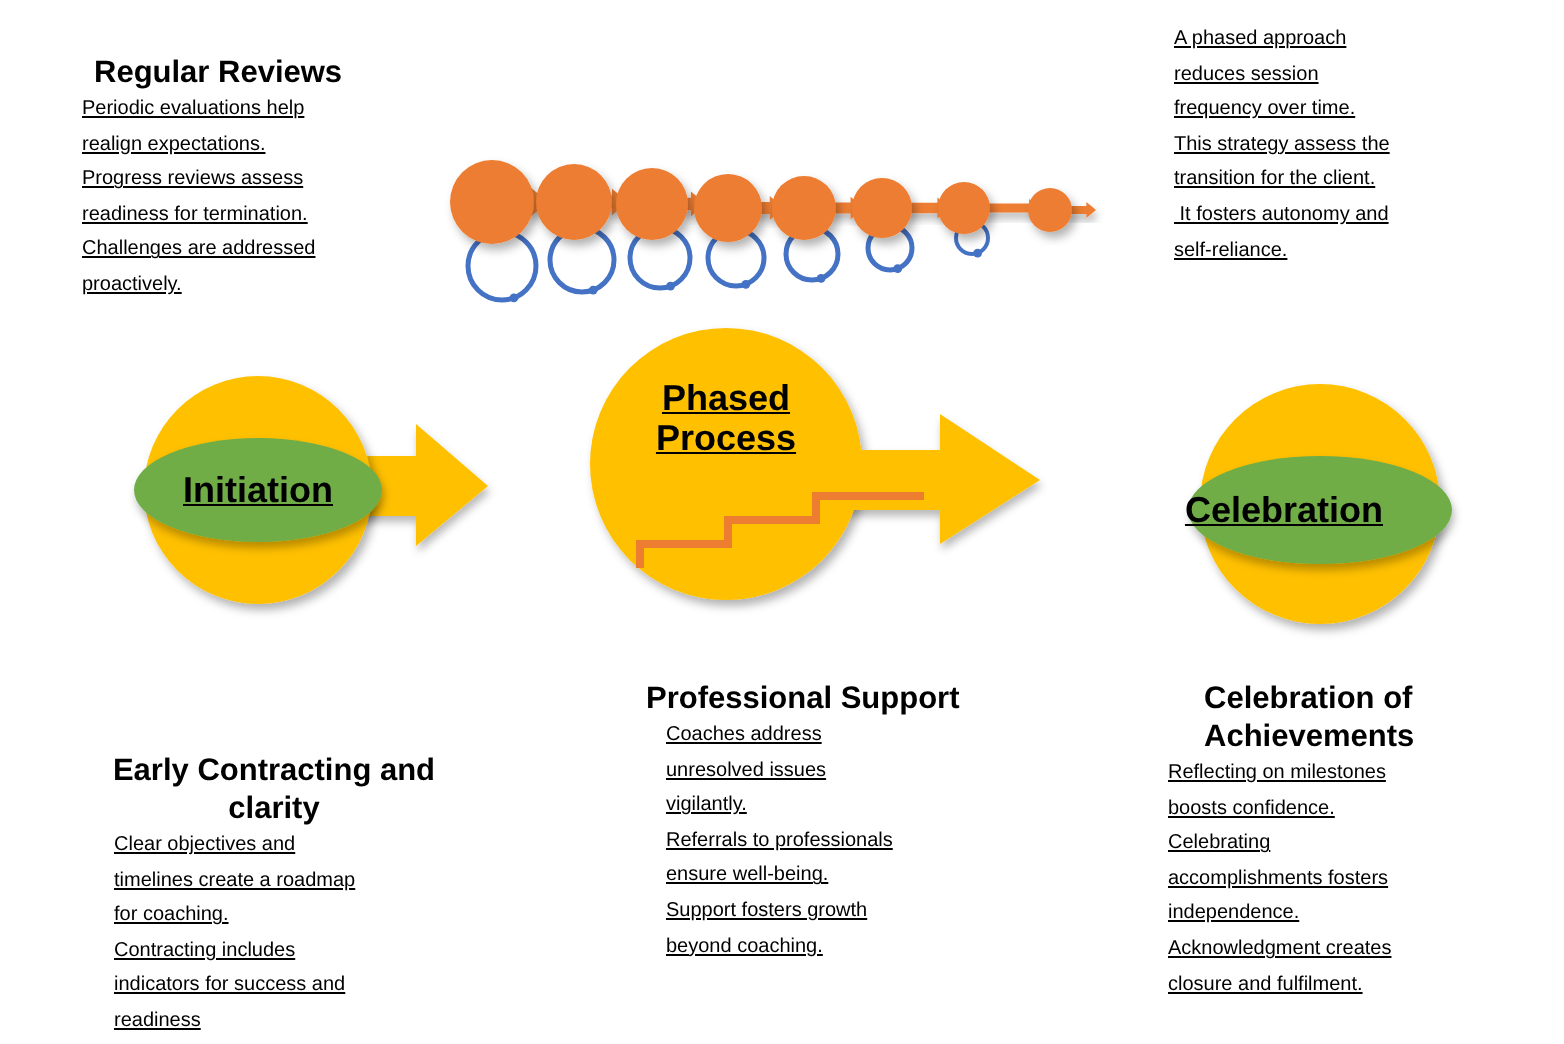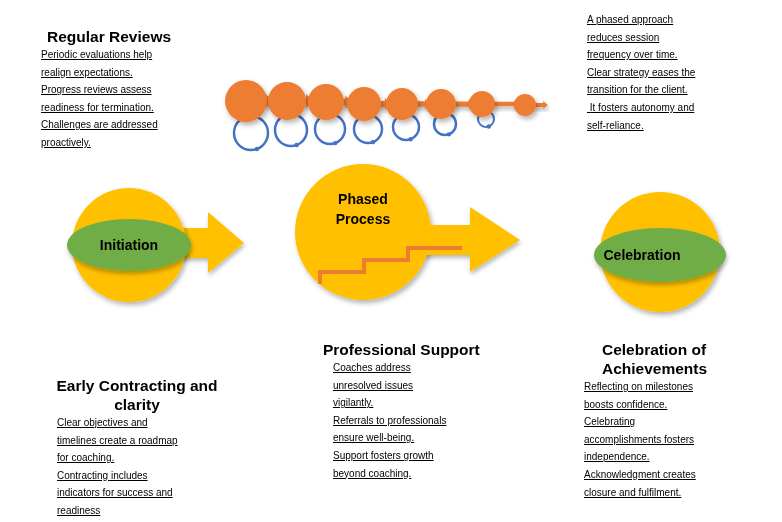--- a/index.html
+++ b/index.html
@@ -3,21 +3,21 @@
 <meta charset="utf-8">
 <style>
   html, body { margin:0; padding:0; background:#ffffff; }
   body { width:782px; height:522px; position:relative; overflow:hidden;
          font-family:"Liberation Sans", sans-serif; color:#000; }
   .block { position:absolute; }
   .title { font-weight:bold; font-size:15.5px; line-height:19px; }
   .body-text { font-size:10px; line-height:17.6px;text-decoration:underline; }
   .body-text div { white-space:nowrap; }
   svg { position:absolute; left:0; top:0; }
-  .shape-label { position:absolute; font-weight:bold; font-size:14px; text-align:center; line-height:20px; }
+  .shape-label { position:absolute; font-weight:bold; font-size:18px; text-align:center; line-height:20px;text-decoration:underline; }
 </style>
 </head>
 <body>
 
 <svg width="782" height="522" viewBox="0 0 782 522">
   <defs>
     <filter id="sh" x="-30%" y="-30%" width="160%" height="160%">
       <feDropShadow dx="2" dy="3" stdDeviation="2.5" flood-color="#000" flood-opacity="0.3"></feDropShadow>
     </filter>
     <filter id="sh2" x="-30%" y="-30%" width="160%" height="160%">
@@ -94,21 +94,21 @@
     <div>Challenges are addressed</div>
     <div>proactively.</div>
   </div>
 </div>
 
 <div class="block" style="left:587px;top:11px;">
   <div class="body-text">
     <div>A phased approach</div>
     <div>reduces session</div>
     <div>frequency over time.</div>
-    <div>Clear strategy eases the</div>
+    <div>This strategy assess the</div>
     <div>transition for the client.</div>
     <div style="white-space:pre;"> It fosters autonomy and</div>
     <div>self-reliance.</div>
   </div>
 </div>
 
 <div class="block" style="left:49px;top:340px;margin-top:36px;">
   <div class="title" style="text-align:center;width:176px;">
     <div>Early Contracting and</div>
     <div>clarity</div>

